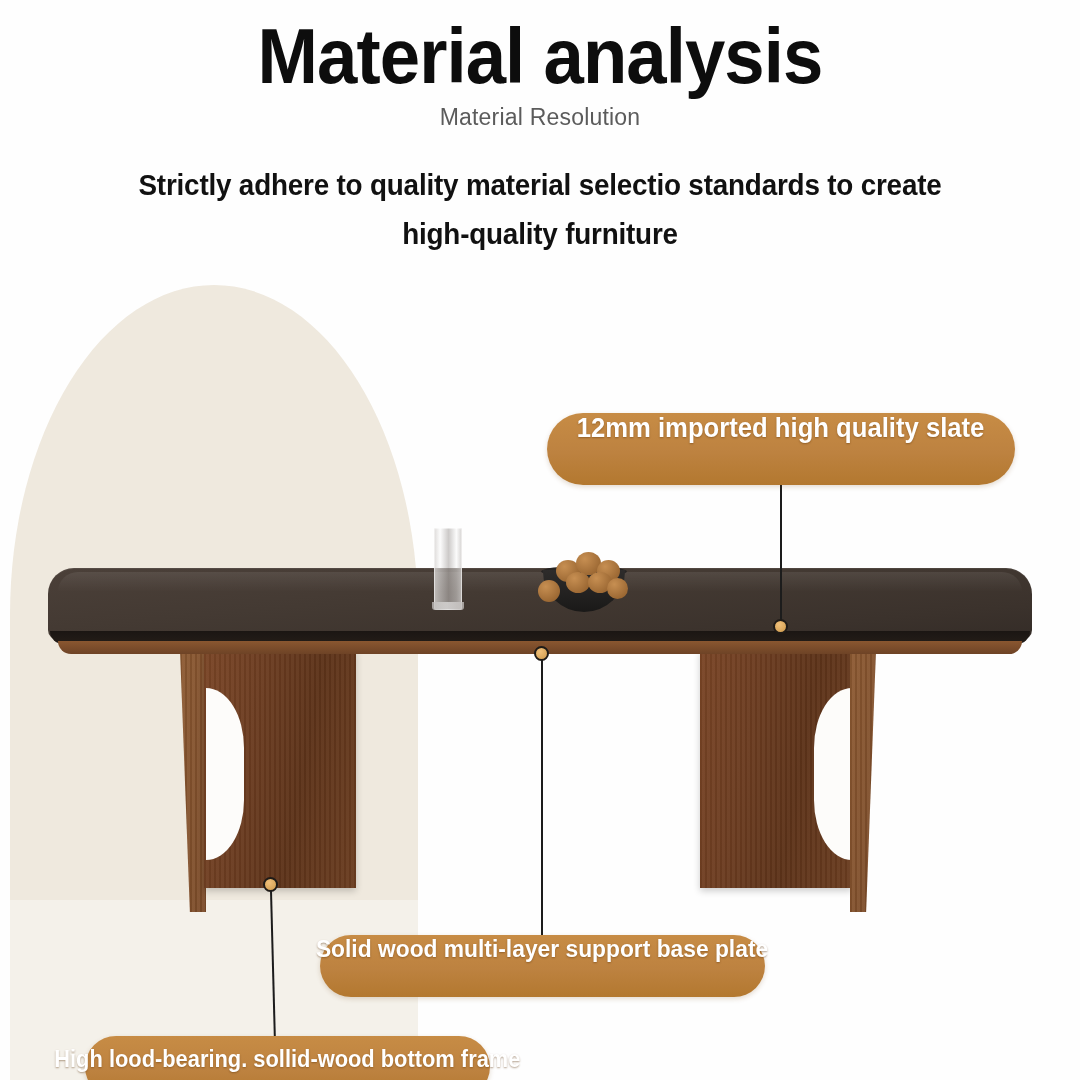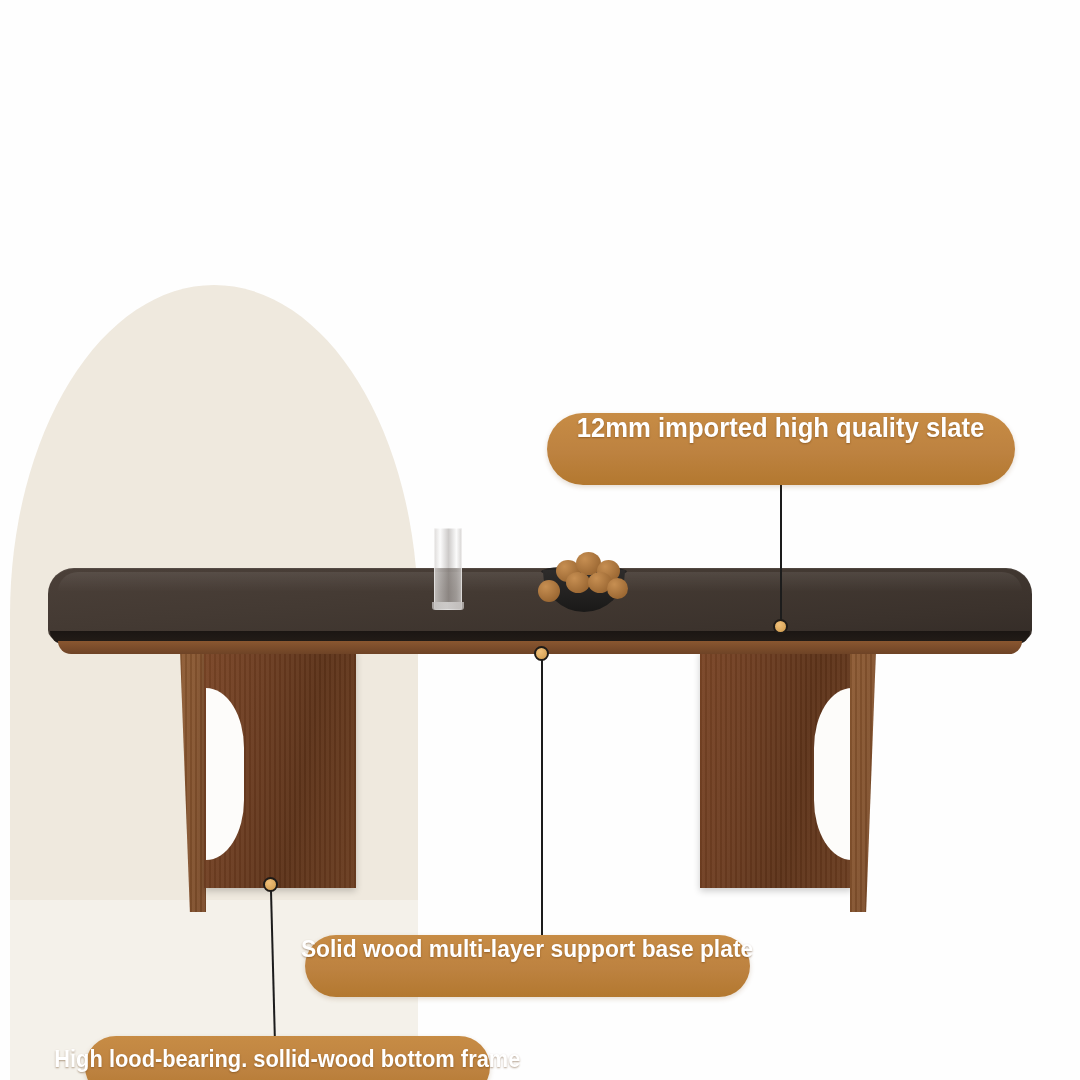--- a/index.html
+++ b/index.html
@@ -120,21 +120,21 @@
     position:absolute;
     background:linear-gradient(180deg,#c78c45 0%,#bd8240 55%,#b3782f 100%);
     border-radius:46px;
     display:flex;align-items:flex-start;justify-content:center;
     color:#fff;font-weight:700;
     text-shadow:0 1px 2px rgba(90,50,10,.45);
     box-shadow:0 2px 5px rgba(120,75,25,.2);
   }
   .pill span{transform:scaleX(.95);white-space:nowrap;}
   #pill-slate{left:547px;top:413px;width:468px;height:72px;font-size:27px;}
-  #pill-base{left:305px;top:935px;width:445px;height:62px;font-size:24px;}
+  #pill-base{left:320px;top:935px;width:445px;height:62px;font-size:24px;}
   #pill-frame{left:85px;top:1036px;width:405px;height:62px;font-size:23px;}
   #pill-frame span{padding-top:10px;}
 </style>
 </head>
 <body>
 
 <div class="page">
 
   <div class="scene">
 
@@ -167,20 +167,28 @@
     <div class="bowl"></div>
     <div class="nut" style="left:556px;top:560px;width:24px;height:22px;"></div>
     <div class="nut" style="left:576px;top:552px;width:25px;height:23px;"></div>
     <div class="nut" style="left:597px;top:560px;width:23px;height:22px;"></div>
     <div class="nut" style="left:566px;top:572px;width:24px;height:21px;"></div>
     <div class="nut" style="left:588px;top:572px;width:24px;height:21px;"></div>
     <div class="nut" style="left:538px;top:580px;width:22px;height:22px;"></div>
     <div class="nut" style="left:607px;top:578px;width:21px;height:21px;"></div>
   </div>
 
+  <div class="header">
+    <div class="headline">Material analysis</div>
+    <div class="subhead">Material Resolution</div>
+    <div class="tagline">
+      <div>Strictly adhere to quality material selectio  standards to create</div>
+      <div>high-quality furniture</div>
+    </div>
+  </div>
 
   <div class="lead-line" style="left:780px;top:485px;height:140px;"></div>
   <div class="dot" style="left:773px;top:619px;"></div>
   <div class="pill" id="pill-slate">
     <span>12mm imported high quality slate</span>
   </div>
 
   <div class="dot" style="left:534px;top:646px;"></div>
   <div class="lead-line" style="left:541px;top:660px;height:278px;"></div>
   <div class="pill" id="pill-base">

